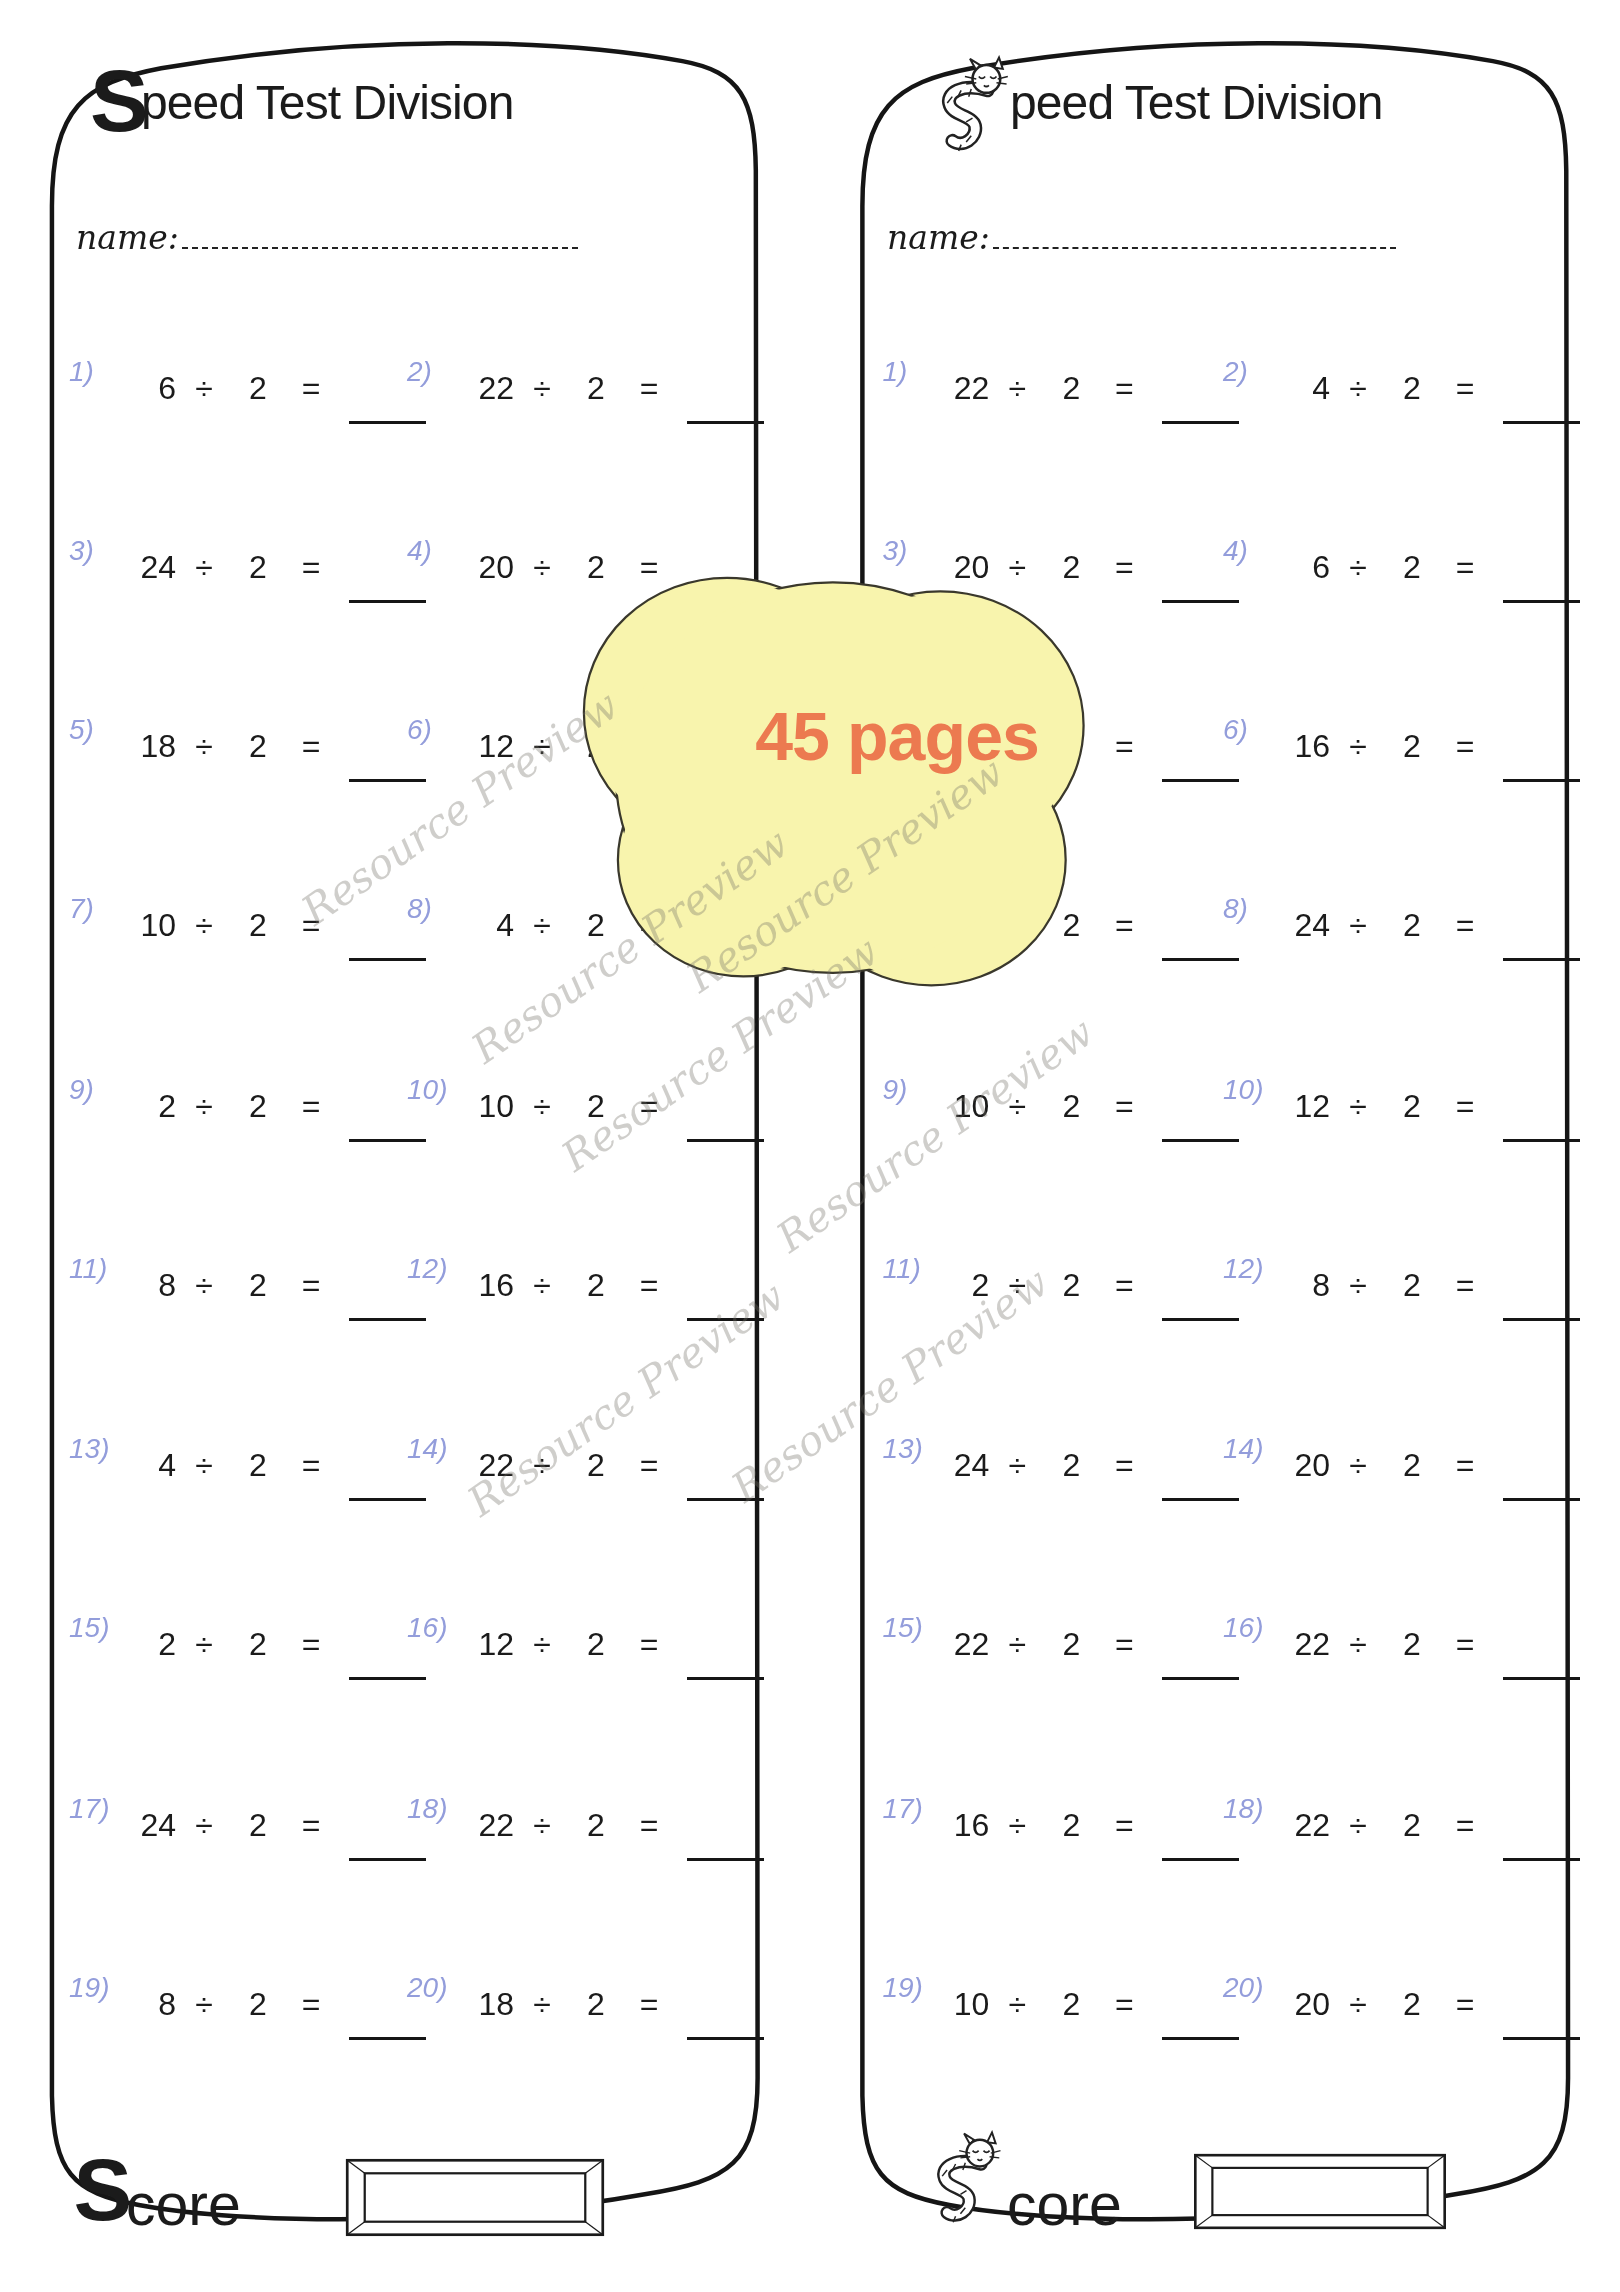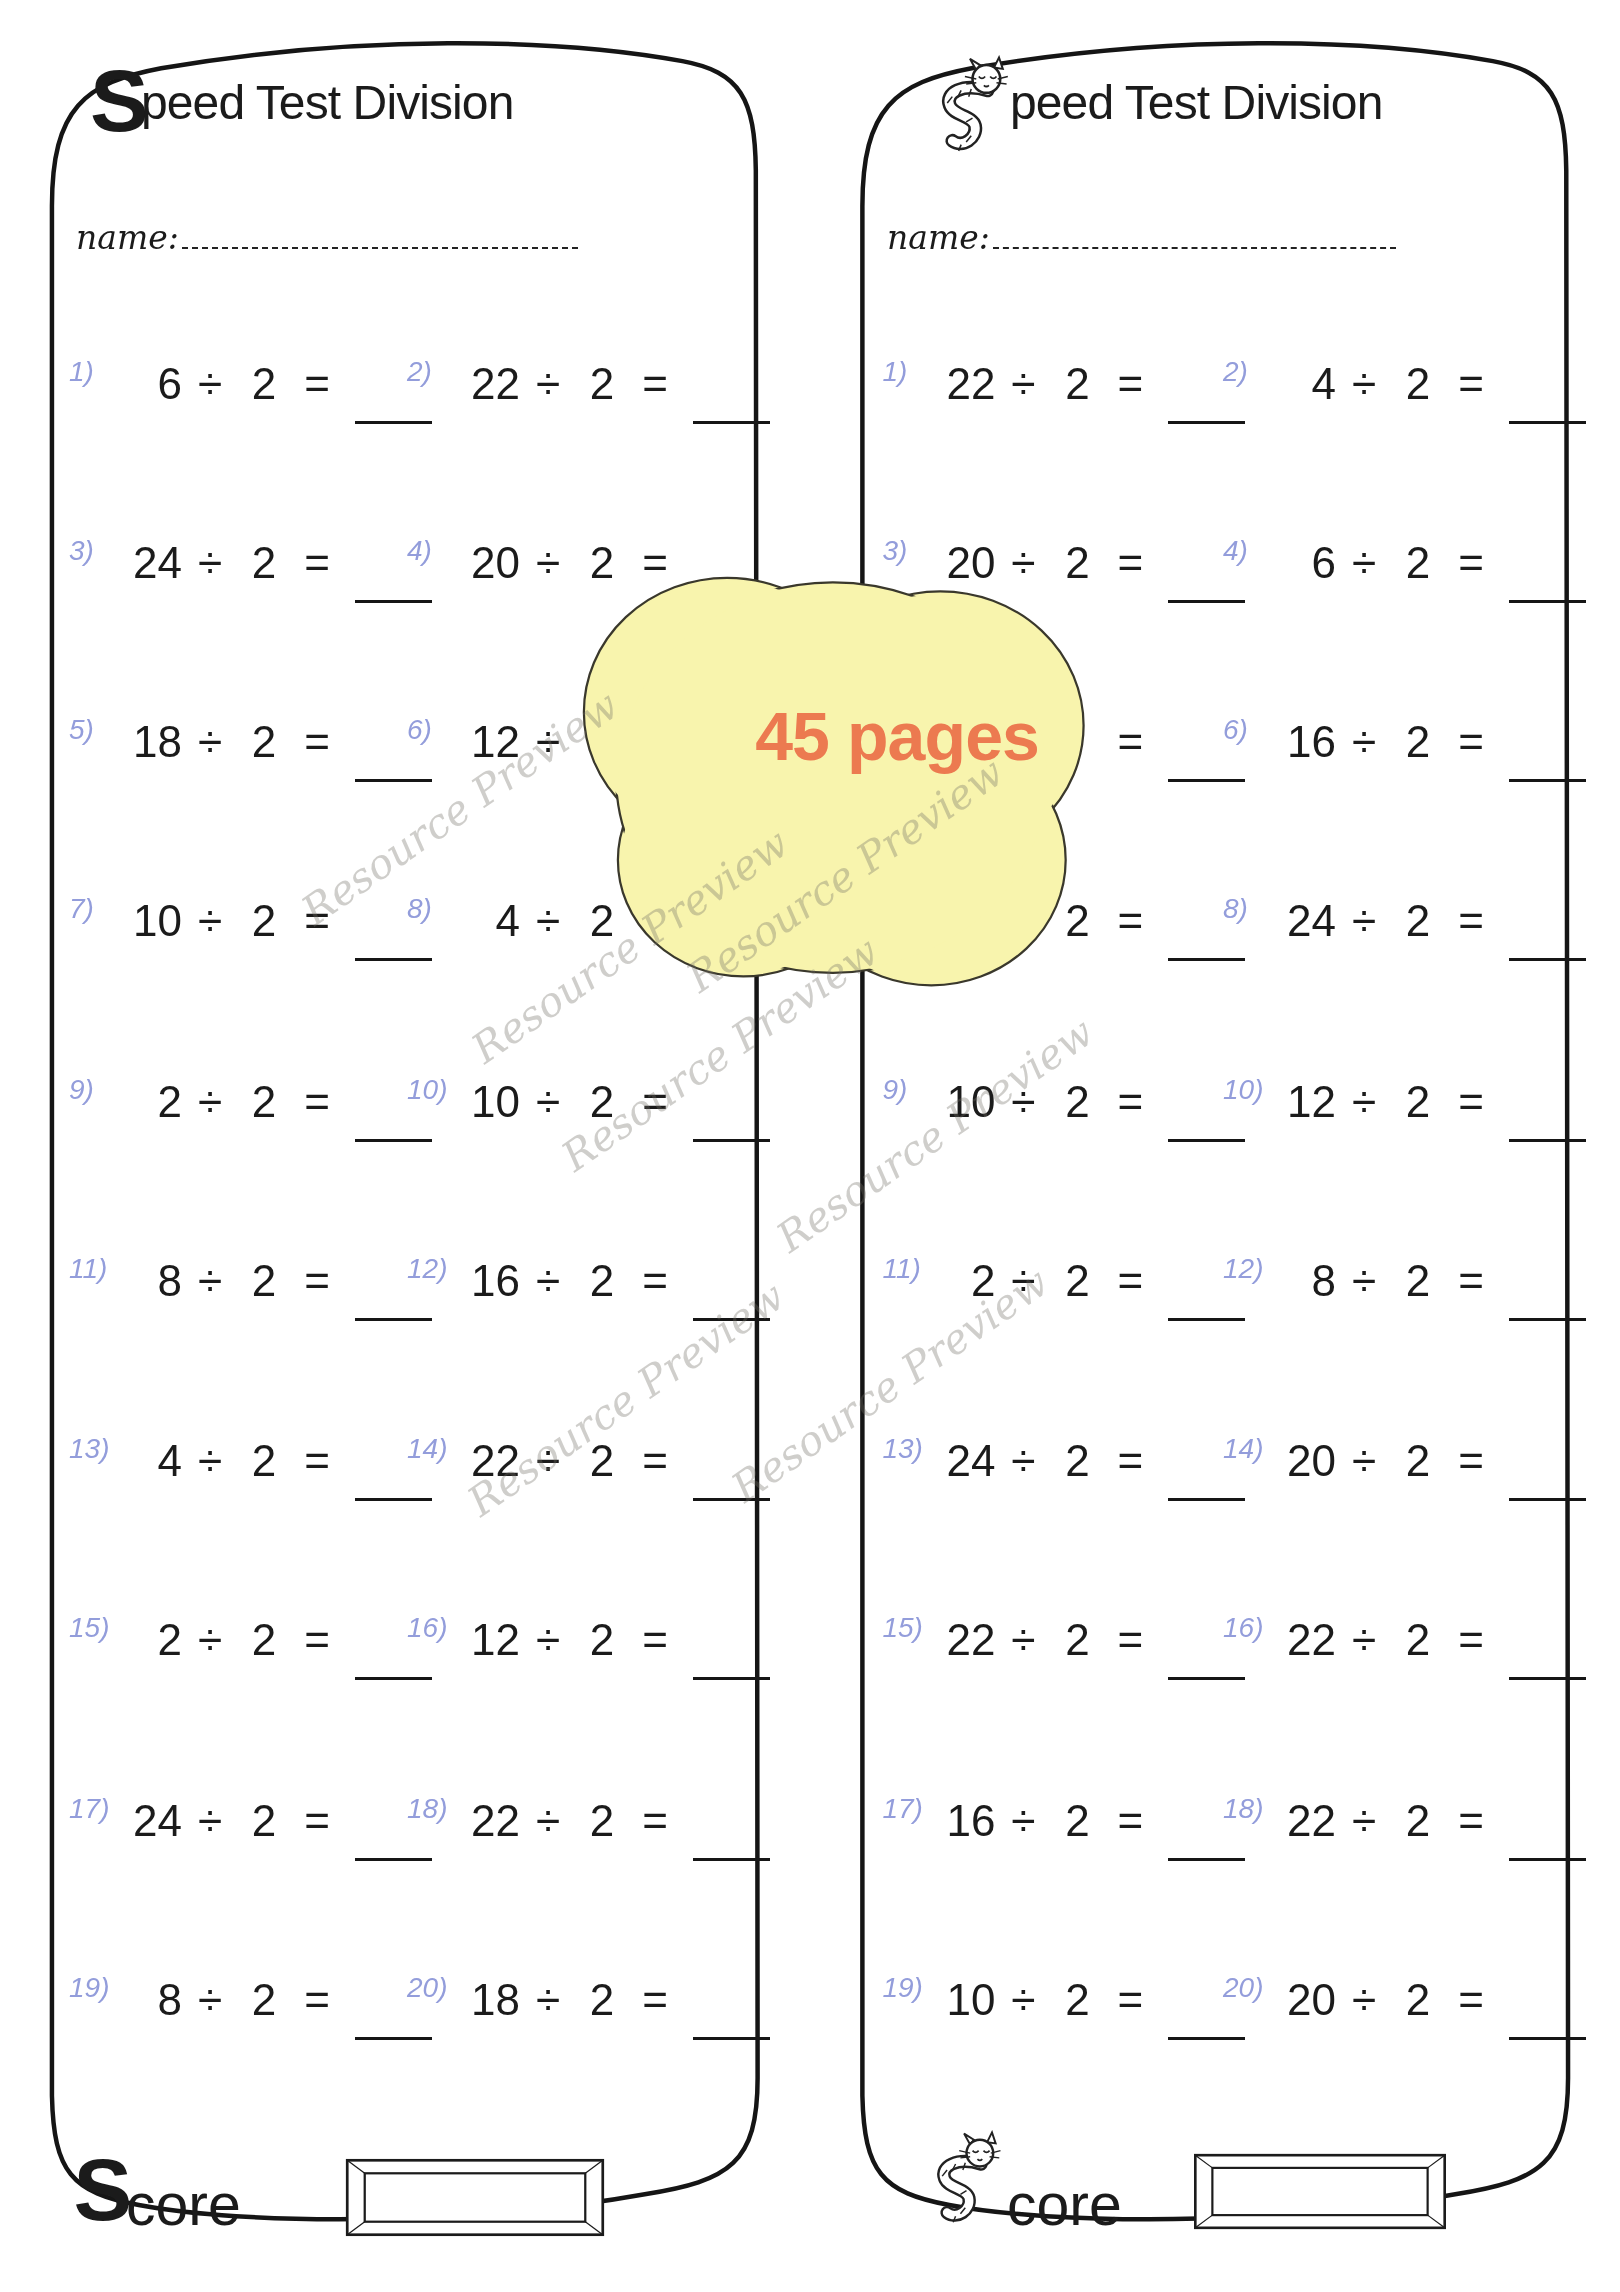--- a/index.html
+++ b/index.html
@@ -18,21 +18,21 @@
   .title-rest{position:absolute;font-size:48px;line-height:1;letter-spacing:-0.9px;color:#1b1b1b;}
 
   
   .name-row{position:absolute;white-space:nowrap;}
   .name-label{font-family:"DejaVu Serif",serif;font-style:italic;font-weight:normal;font-size:33px;}
   .name-line{display:inline-block;height:27px;border-bottom:2.7px dashed #222;margin-left:3.6px;}
 
   
   .problem{position:absolute;width:333px;height:116px;}
   .pnum{position:absolute;left:0;top:-1.8px;font-size:28px;font-style:italic;color:#939DDB;}
-  .expr{position:absolute;left:50px;top:1.8px;font-size:44px;line-height:1;white-space:nowrap;}
+  .expr{position:absolute;left:44px;top:1.8px;font-size:32px;line-height:1;white-space:nowrap;}
   .expr span{display:inline-block;}
   .dd{width:63px;text-align:right;}
   .op{width:56px;text-align:center;}
   .dv{width:52px;text-align:center;}
   .eqs{width:54px;text-align:center;}
   .blank{width:77px;height:36px;border-bottom:3.6px solid #161616;transform:translateY(25px);margin-left:10.7px;}
 
   
   .badge-svg{z-index:5;}
   .badge-title{position:absolute;left:591px;top:697px;width:448px;text-align:right;

